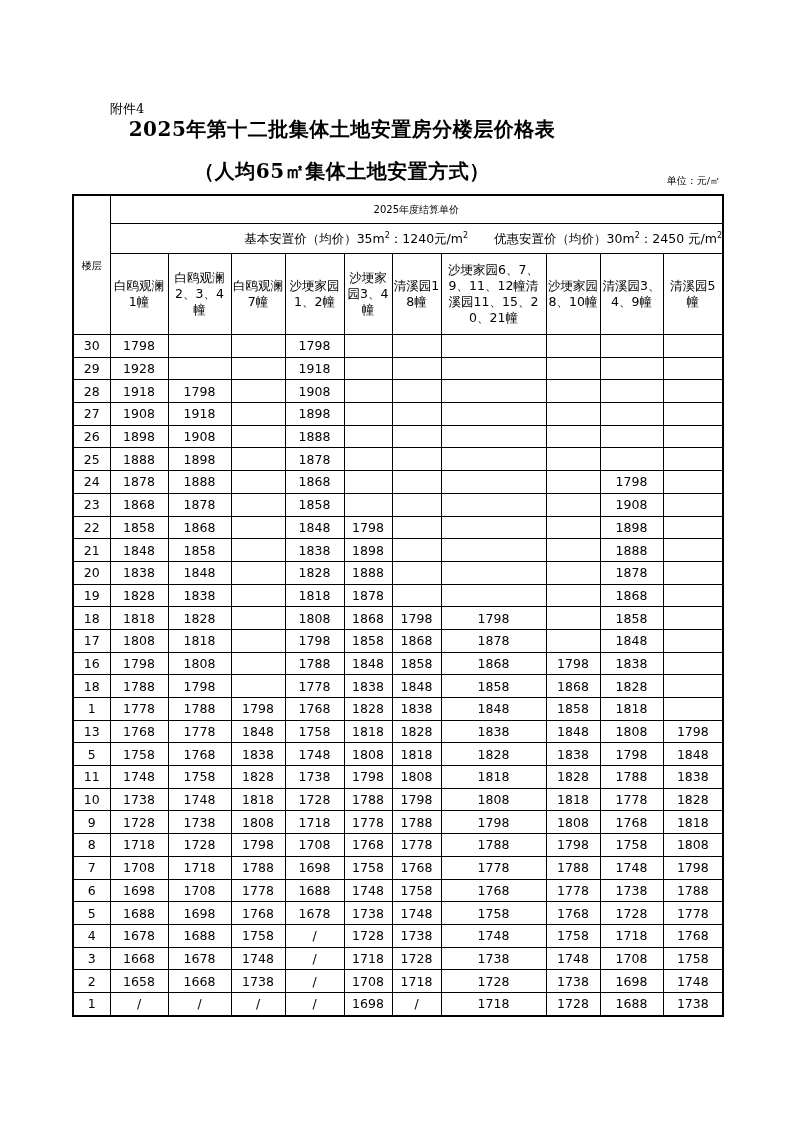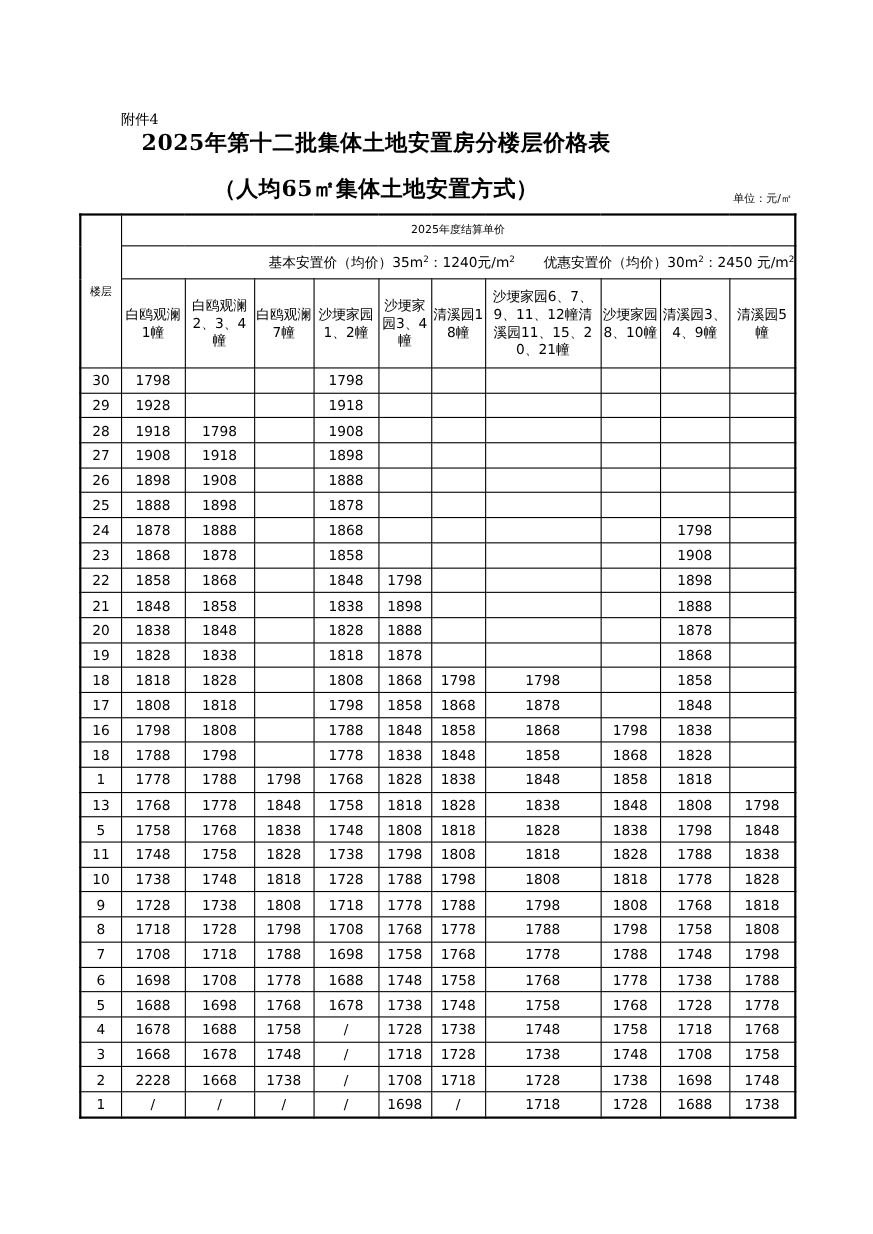--- a/index.html
+++ b/index.html
@@ -423,21 +423,21 @@
         <td>/</td>
         <td>1718</td>
         <td>1728</td>
         <td>1738</td>
         <td>1748</td>
         <td>1708</td>
         <td>1758</td>
       </tr>
       <tr class="body">
         <td>2</td>
-        <td>2228</td>
+        <td>1658</td>
         <td>1668</td>
         <td>1738</td>
         <td>/</td>
         <td>1708</td>
         <td>1718</td>
         <td>1728</td>
         <td>1738</td>
         <td>1698</td>
         <td>1748</td>
       </tr>

